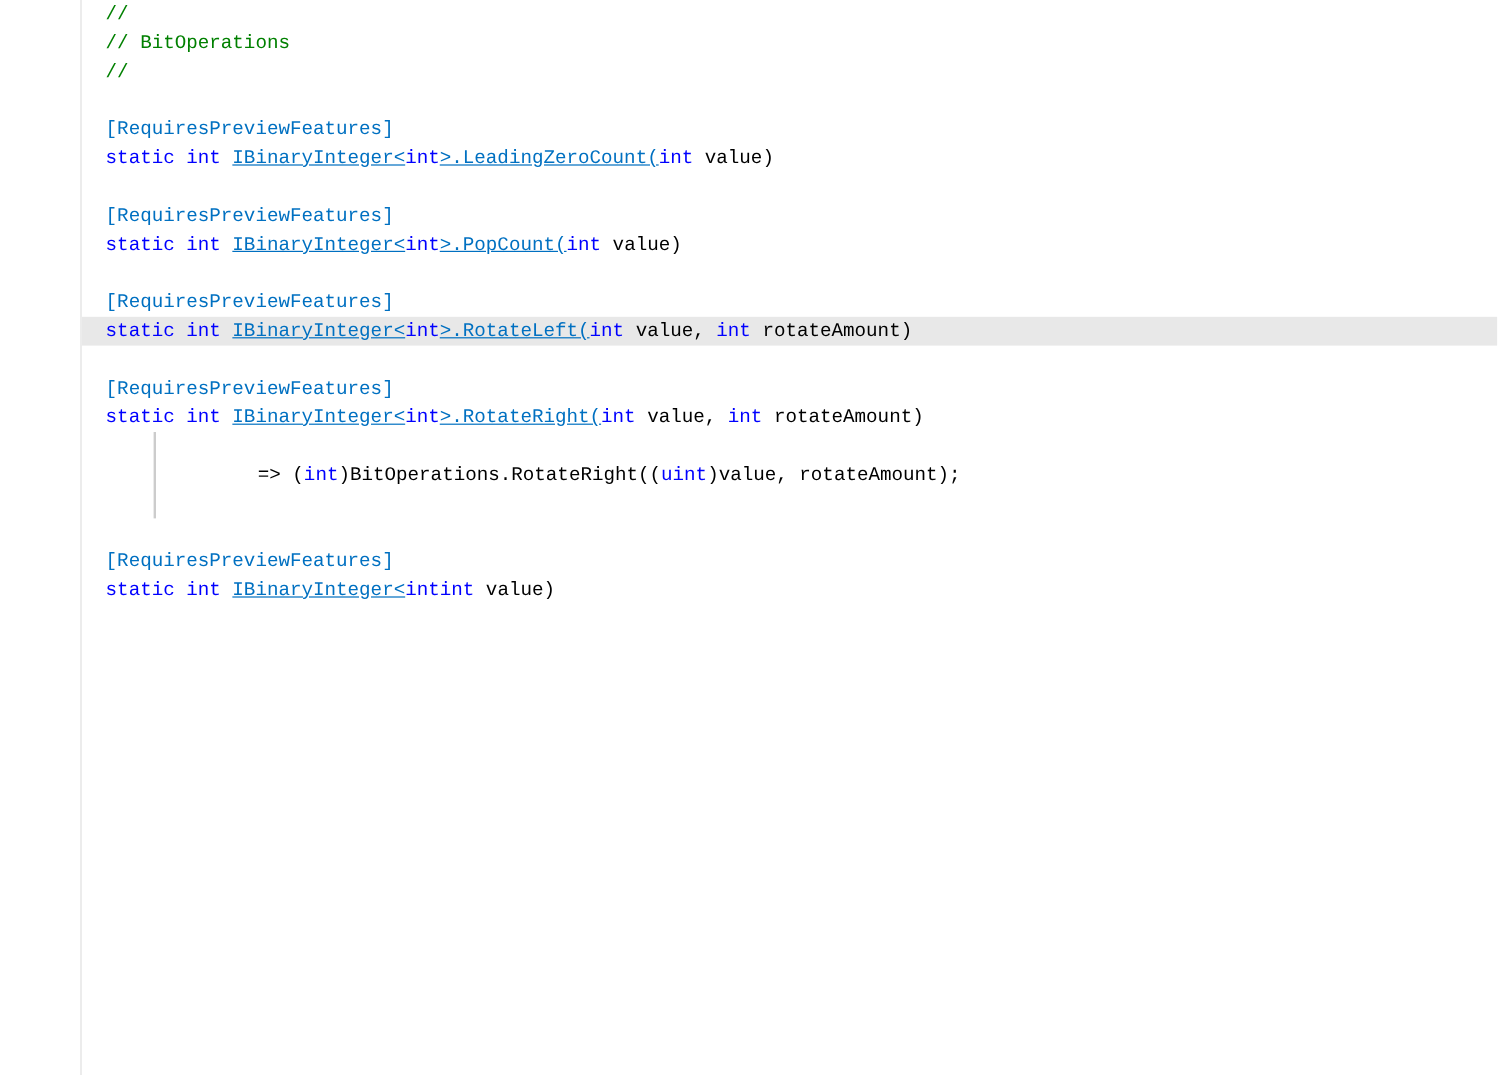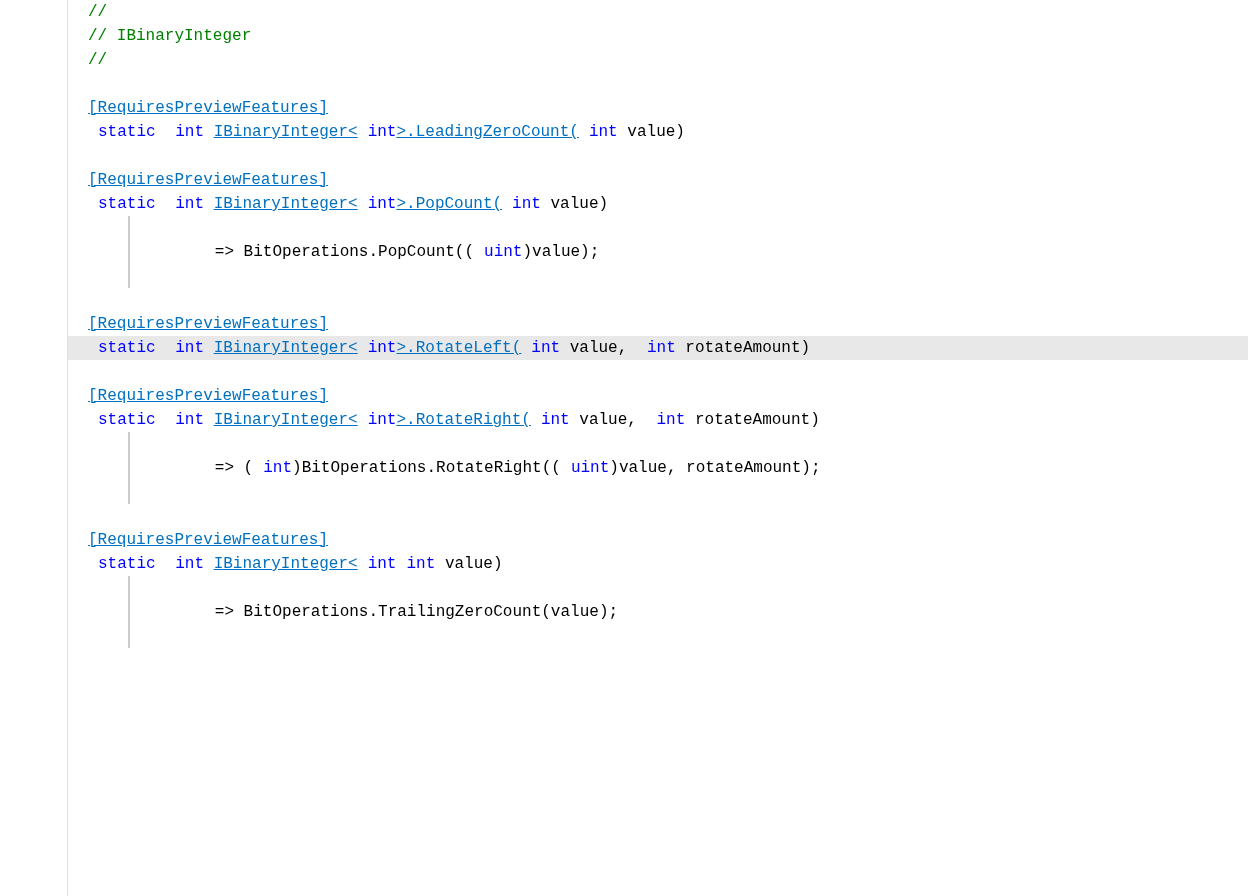--- a/index.html
+++ b/index.html
@@ -48,30 +48,28 @@
     .code-line.highlighted {
       background: #e8e8e8;
     }
 
     .indent1 {
       padding-left: 60px;
     }
 
     .kw-blue {
       color: #0000ff;
-      margin-left: 10px;
     }
 
     .kw-green {
       color: #008000;
     }
 
     .bracket-blue {
       color: #0070c1;
-      text-decoration: underline;
     }
 
     .method-blue {
       color: #0070c1;
       text-decoration: underline;
     }
 
     .text-black {
       color: #000000;
     }
@@ -90,46 +88,41 @@
 <body>
 
 <div class="code-container">
   <div class="gutter"></div>
   <div class="code-area">
 
     <div class="code-line">
       <span class="kw-green">//</span>
     </div>
     <div class="code-line">
-      <span class="kw-green">// IBinaryInteger</span>
+      <span class="kw-green">// BitOperations</span>
     </div>
     <div class="code-line">
       <span class="kw-green">//</span>
     </div>
 
     <div class="code-line empty-line"></div>
 
     <div class="code-line">
       <span class="bracket-blue">[RequiresPreviewFeatures]</span>
     </div>
     <div class="code-line">
       <span class="kw-blue">static </span><span class="kw-blue">int </span><span class="method-blue">IBinaryInteger&lt;</span><span class="kw-blue">int</span><span class="method-blue">&gt;.LeadingZeroCount(</span><span class="kw-blue">int</span><span class="text-black"> value)</span>
     </div>
     <div class="code-line empty-line"></div>
 
     <div class="code-line">
       <span class="bracket-blue">[RequiresPreviewFeatures]</span>
     </div>
     <div class="code-line">
       <span class="kw-blue">static </span><span class="kw-blue">int </span><span class="method-blue">IBinaryInteger&lt;</span><span class="kw-blue">int</span><span class="method-blue">&gt;.PopCount(</span><span class="kw-blue">int</span><span class="text-black"> value)</span>
-    </div>
-    <div class="code-line indent1">
-      <span class="left-bar">
-        <span class="text-black">=&gt; BitOperations.PopCount((<span class="kw-blue">uint</span>)value);</span>
-      </span>
     </div>
     <div class="code-line empty-line"></div>
 
     <div class="code-line">
       <span class="bracket-blue">[RequiresPreviewFeatures]</span>
     </div>
     <div class="code-line highlighted">
       <span class="kw-blue">static </span><span class="kw-blue">int </span><span class="method-blue">IBinaryInteger&lt;</span><span class="kw-blue">int</span><span class="method-blue">&gt;.RotateLeft(</span><span class="kw-blue">int</span><span class="text-black"> value, </span><span class="kw-blue">int</span><span class="text-black"> rotateAmount)</span>
     </div>
     <div class="code-line empty-line"></div>
@@ -146,20 +139,15 @@
       </span>
     </div>
     <div class="code-line empty-line"></div>
 
     <div class="code-line">
       <span class="bracket-blue">[RequiresPreviewFeatures]</span>
     </div>
     <div class="code-line">
       <span class="kw-blue">static </span><span class="kw-blue">int </span><span class="method-blue">IBinaryInteger&lt;</span><span class="kw-blue">int</span><span class="kw-blue">int</span><span class="text-black"> value)</span>
     </div>
-    <div class="code-line indent1">
-      <span class="left-bar">
-        <span class="text-black">=&gt; BitOperations.TrailingZeroCount(value);</span>
-      </span>
-    </div>
 
   </div>
 </div>
 
 </body></html>

